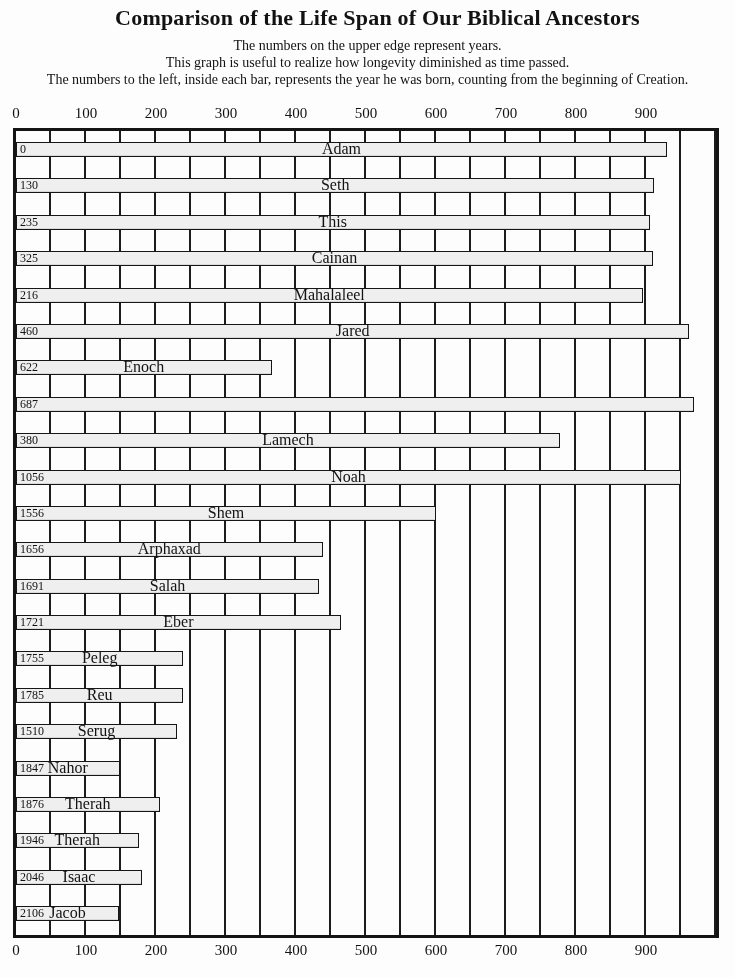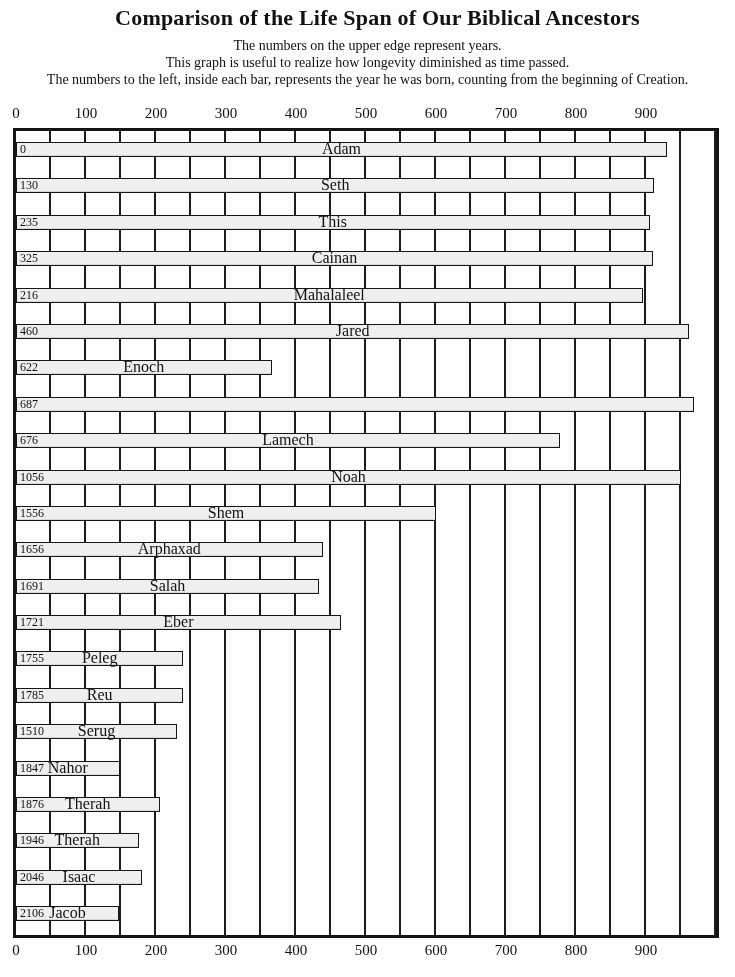--- a/index.html
+++ b/index.html
@@ -118,21 +118,21 @@
         </div>
       </div>
       <div class="bar-row">
         <div class="bar" style="width: 678.3px;">
           <span class="birth-label">687</span>
         </div>
       </div>
       <div class="bar-row">
         <div class="bar" style="width: 543.9px;">
           <span class="name-label">Lamech</span>
-          <span class="birth-label">676</span>
+          <span class="birth-label">380</span>
         </div>
       </div>
       <div class="bar-row">
         <div class="bar" style="width: 665px;">
           <span class="name-label">Noah</span>
           <span class="birth-label">1056</span>
         </div>
       </div>
       <div class="bar-row">
         <div class="bar" style="width: 420px;">

